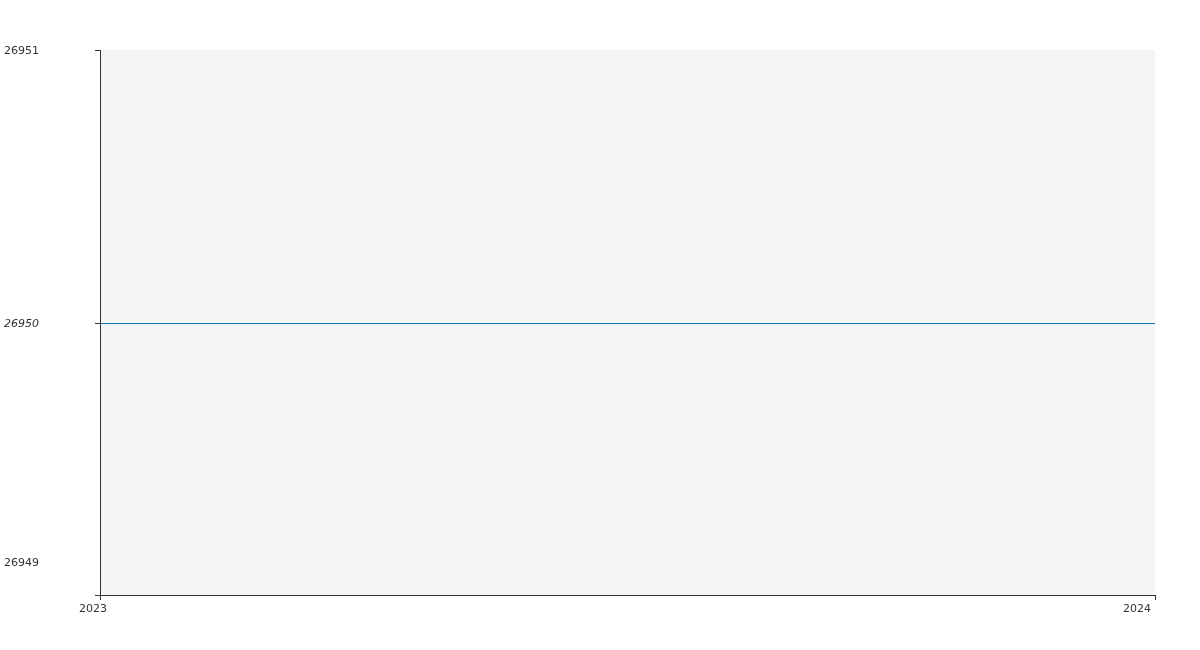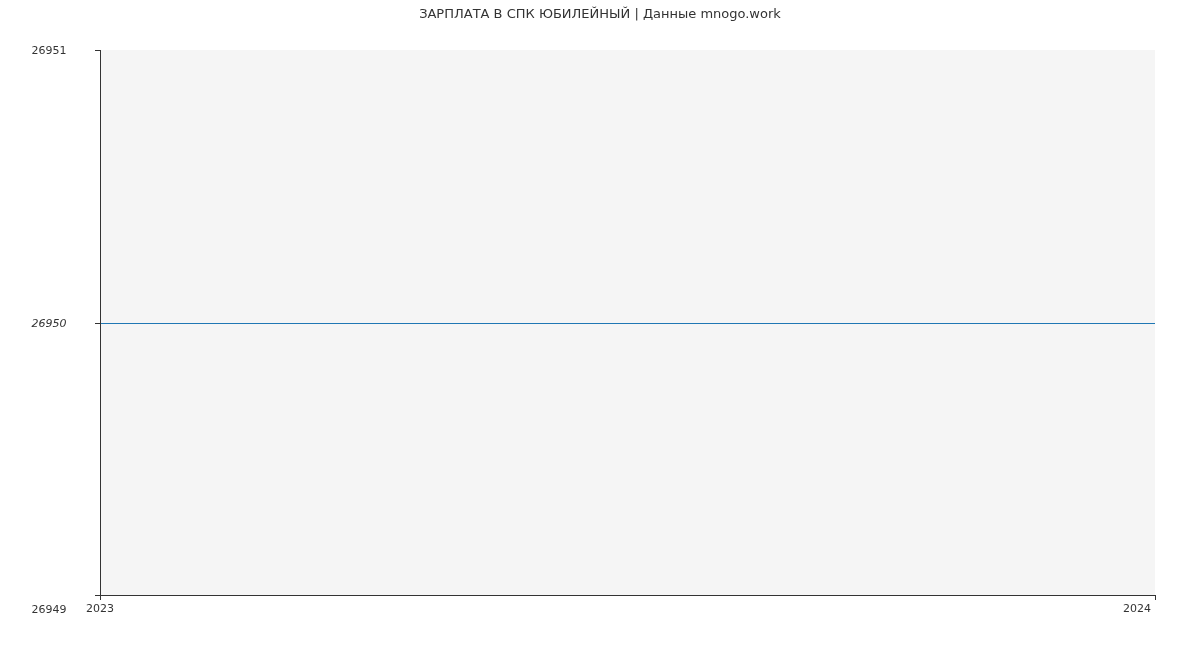--- a/index.html
+++ b/index.html
@@ -47,21 +47,21 @@
     left: 100px;
     top: 595px;
     width: 1055px;
     height: 0;
     border-top: 1px solid #333333;
   }
   .y-tick-label {
     position: absolute;
     right: 1106px; 
     width: 90px;
-    text-align: center;
+    text-align: left;
     font-size: 11px;
     color: #333333;
     transform: translateY(-50%);
   }
   .y-tick-mark {
     position: absolute;
     left: 95px;
     width: 5px;
     height: 0;
     border-top: 1px solid #333333;
@@ -86,36 +86,35 @@
     width: 1055px;
     height: 0;
     border-top: 1.5px solid #1f77b4;
   }
 </style>
 </head>
 <body>
 
 <div class="chart-wrap">
 
-  <div class="title">ЗАРПЛАТА В СПК ЮБИЛЕЙНЫЙ | Данные mnogo.work</div>
 
   <div class="plot-area"></div>
 
   <div class="series-line" style="top:322.5px;"></div>
 
   <div class="axis-line-left"></div>
   <div class="axis-line-bottom"></div>
 
   <div class="y-tick-mark" style="top:595px;"></div>
   <div class="y-tick-mark" style="top:322.5px;"></div>
   <div class="y-tick-mark" style="top:50px;"></div>
 
-  <div class="y-tick-label" style="top:609px;">26949</div>
+  <div class="y-tick-label" style="top:562px;">26949</div>
   <div class="y-tick-label" style="top:322.5px;font-style:italic;">26950</div>
   <div class="y-tick-label" style="top:50px;">26951</div>
 
   <div class="x-tick-mark" style="left:100px;"></div>
   <div class="x-tick-mark" style="left:1155px;"></div>
 
-  <div class="x-tick-label" style="left:100px;">2023</div>
+  <div class="x-tick-label" style="left:93px;">2023</div>
   <div class="x-tick-label" style="left:1137px;">2024</div>
 
 </div>
 
 </body></html>

